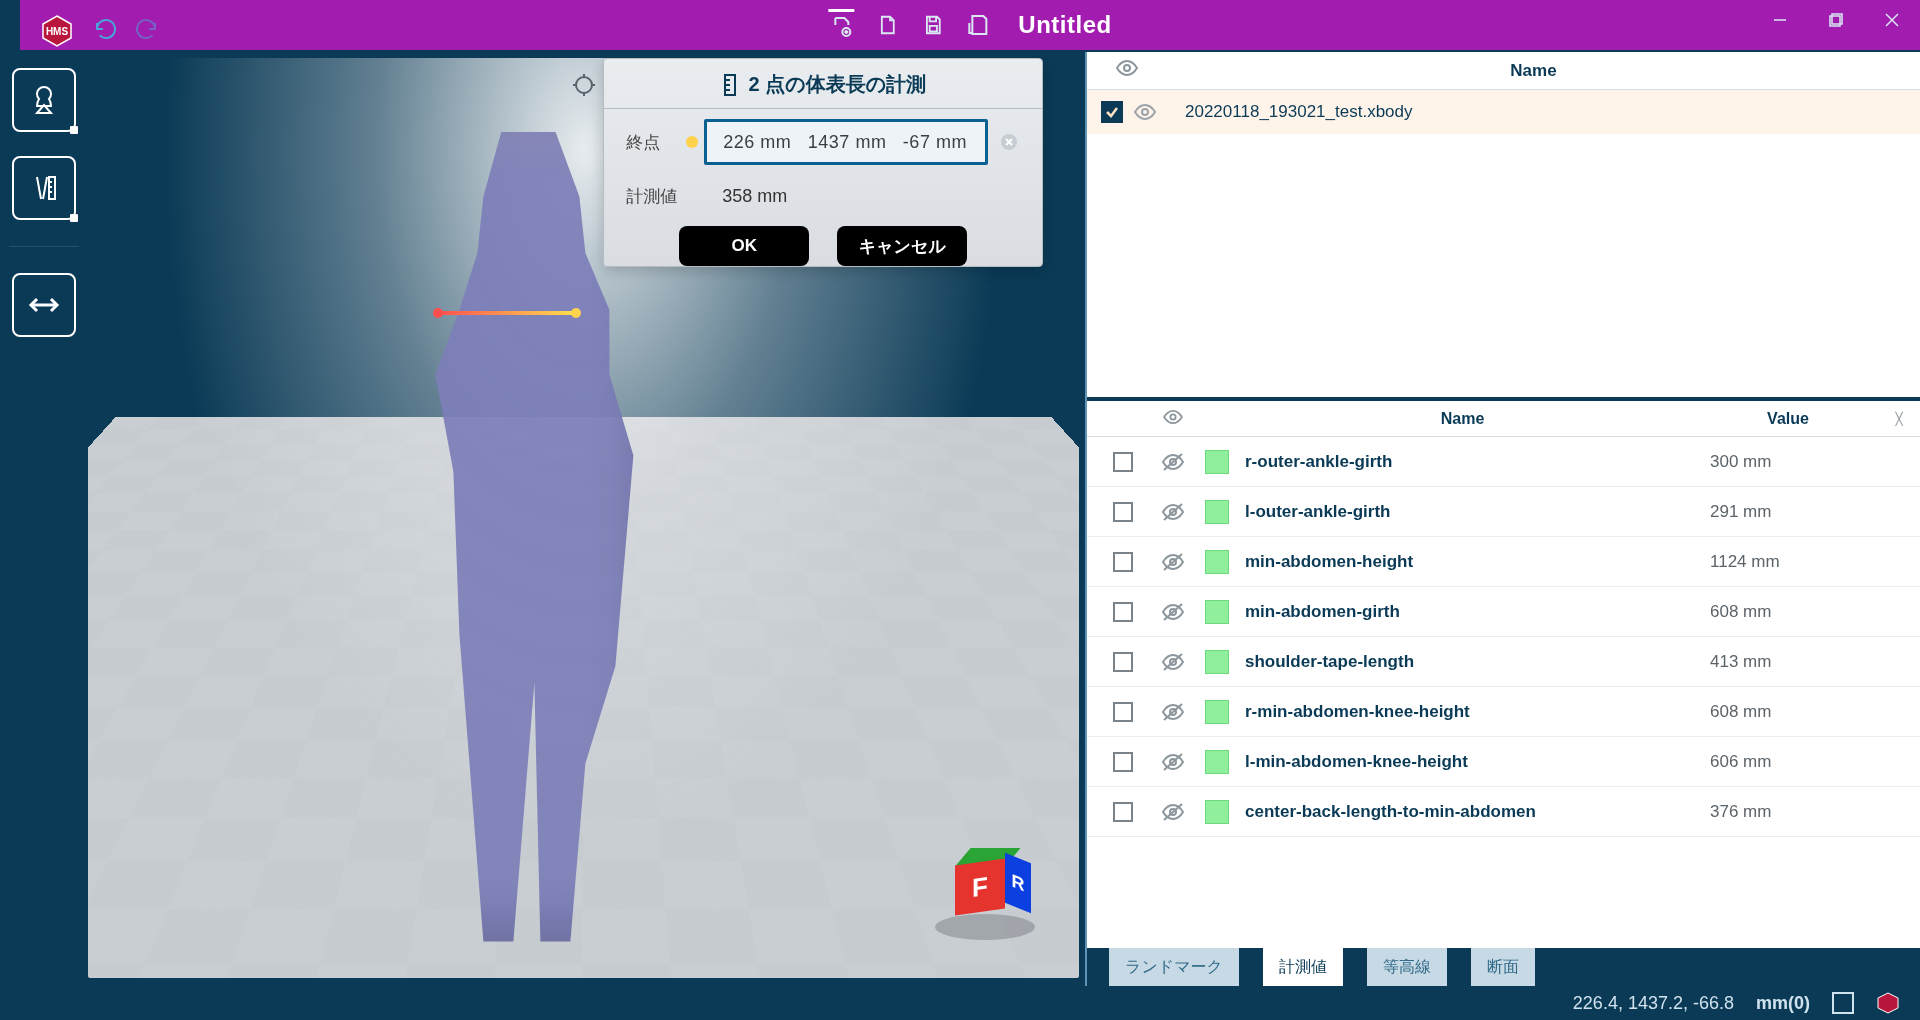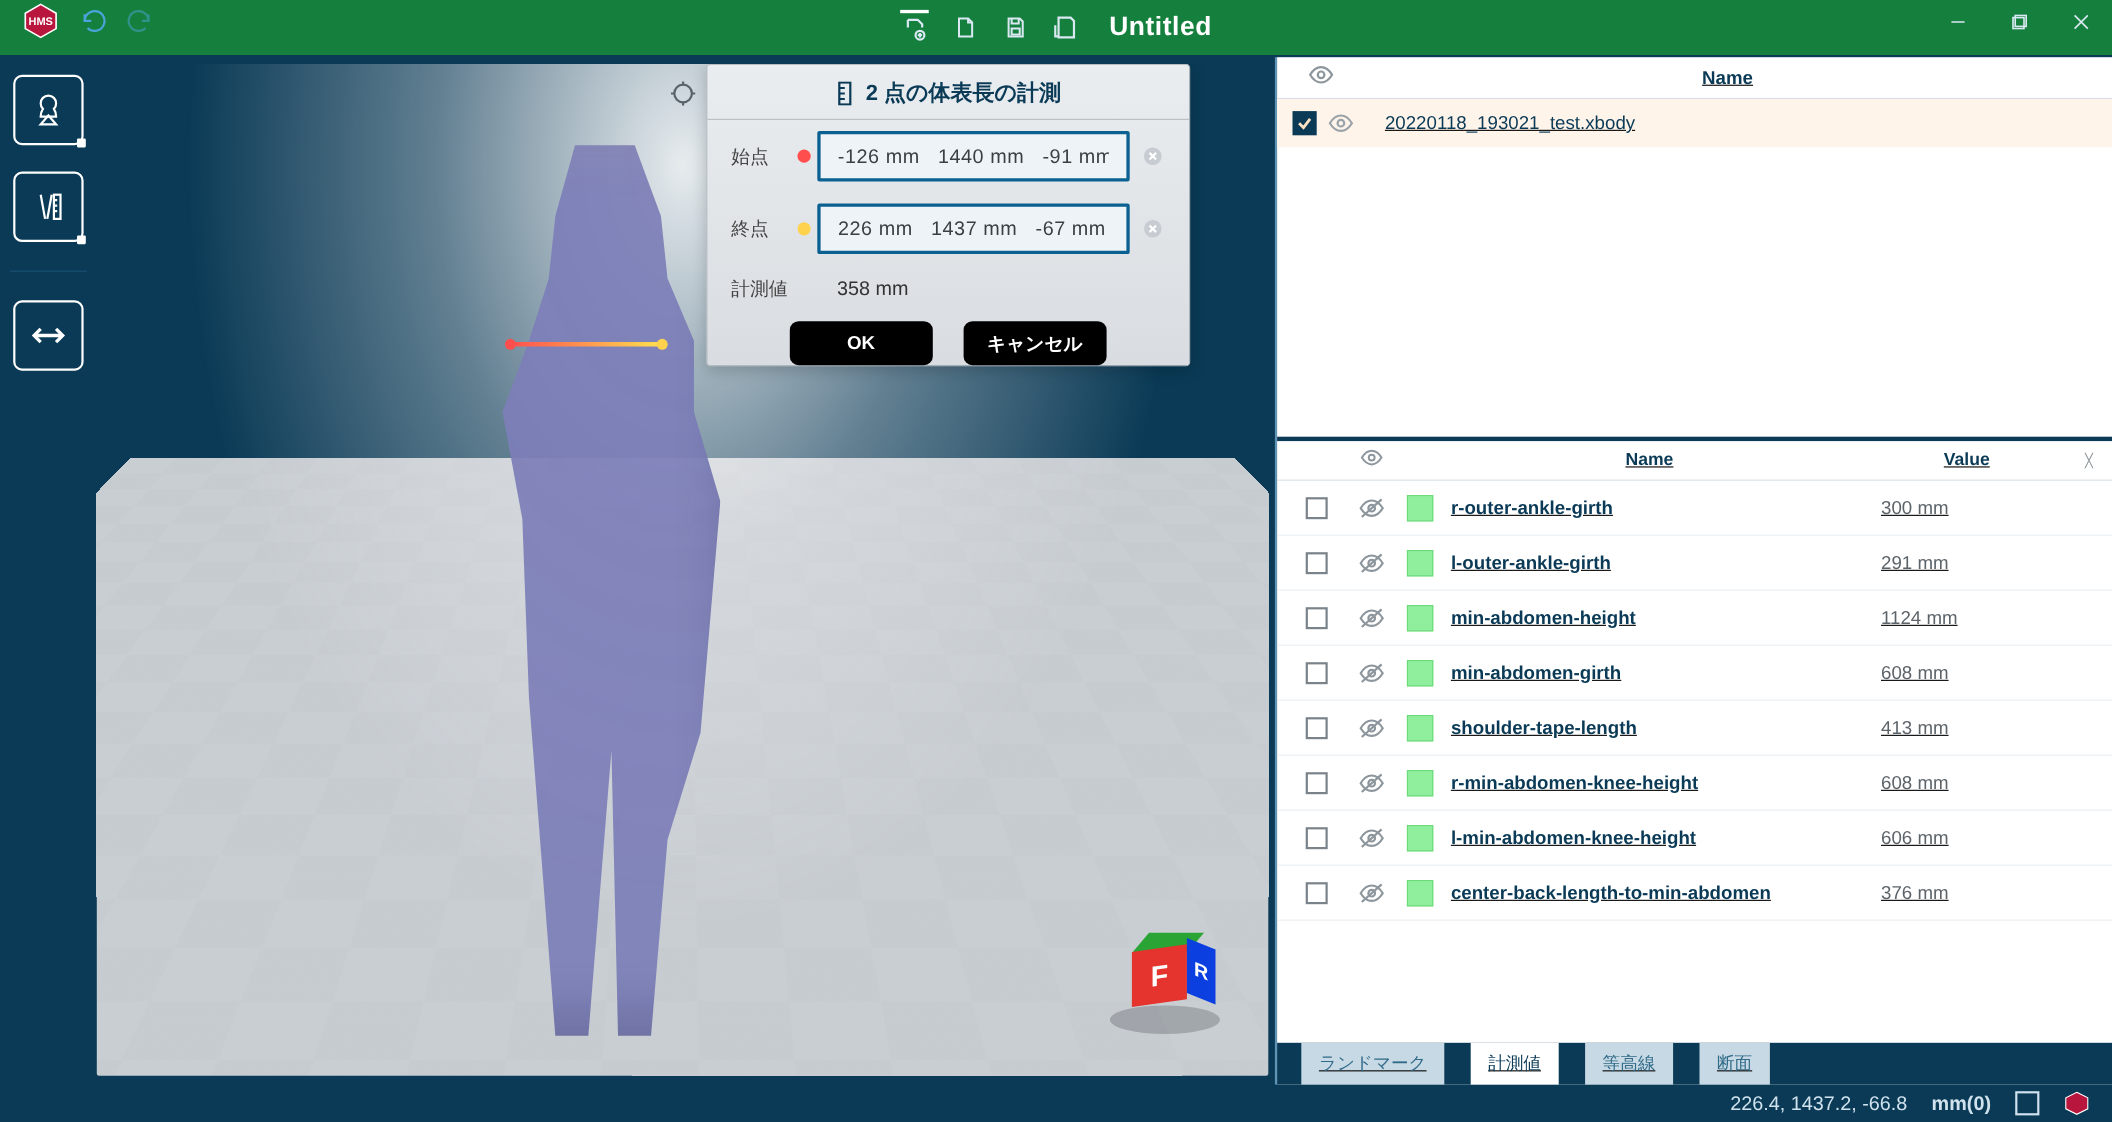--- a/index.html
+++ b/index.html
@@ -1,21 +1,21 @@
 <!DOCTYPE html>
 <html><head>
 <meta charset="utf-8">
 <style>
 * { box-sizing: border-box; margin: 0; padding: 0; font-family: "Segoe UI", "Meiryo", sans-serif; }
 html, body { width: 1920px; height: 1020px; overflow: hidden; background: #0a3a56; }
 
 .app { width: 100%; height: 100%; display: flex; flex-direction: column; }
 
 
-.titlebar { height: 50px; background: #15803d; display: flex; align-items: flex-start; position: relative; }
+.titlebar { height: 50px; background: #a21caf; display: flex; align-items: flex-end; position: relative; margin-left: 20px; }
 .titlebar .logo { width: 38px; height: 38px; margin: 0 10px 0 18px; display: flex; align-items: center; justify-content: center; }
 .titlebar .hist-btn { width: 40px; height: 40px; display: flex; align-items: center; justify-content: center; color: #4aa4d9; cursor: pointer; }
 .titlebar .center-tools { position: absolute; left: 50%; transform: translateX(-50%); display: flex; align-items: center; gap: 20px; height: 50px; padding: 0 8px;}
 .titlebar .center-tools .tool-ic { width: 26px; height: 26px; display:flex; align-items:center; justify-content:center; color:#d9e8f2; }
 .titlebar .center-tools .tool-active { border-top: 3px solid #fff; padding-top: 6px; margin-top:-6px;}
 .titlebar .center-tools .title-text { color: #fff; font-size: 24px; font-weight:600; letter-spacing:0.5px; margin-left: 6px; }
 .titlebar .win-btns { position: absolute; right: 0; top: 0; display: flex; }
 .titlebar .win-btn { width: 56px; height: 40px; display: flex; align-items: center; justify-content: center; color: #d9e8f2; }
 
 
@@ -74,21 +74,21 @@
 .panel .p-row .clr-dot { width:12px;height:12px;border-radius:50%; margin-left:-6px; margin-right:-4px;}
 .panel .txt-in { flex:1; height:46px; border:2px solid #c4ccd2; border-radius:2px; background:#fff; font-size:22px; padding:0 14px; color:#333;}
 .panel .pt-in { flex:1; height:46px; border:3px solid #0a6091; border-radius:2px; background:#eef3f7; font-size:18px; padding:0 16px; color:#3a3f44; letter-spacing:0.5px;}
 .panel .clear-x { width:22px;height:22px; display:flex; align-items:center; justify-content:center; color:#9da3a9; }
 .panel .p-row.val label { width:80px;}
 .panel .val-text { font-size:18px; color:#333; margin-left: 6px;}
 .panel .p-actions { display:flex; justify-content:center; gap:28px; padding:8px 0 0 0;}
 .panel .p-actions button { background:#000; color:#fff; border:none; border-radius:8px; width:130px; height:40px; font-size:17px; font-weight:600; cursor:pointer;}
 
 
-.right-col { width:761px; display:flex; flex-direction:column; border-left:2px solid #6094b5; margin-top: 2px; text-decoration: underline;}
+.right-col { width:835px; display:flex; flex-direction:column; border-left:2px solid #6094b5; margin-top: 2px;}
 .files-pane { background:#fff; flex: 0 0 349px; border-bottom:4px solid #0a3a56; display:flex; flex-direction:column;}
 .files-head { height:38px; display:flex; align-items:center; padding:0 10px; color:#0a3a56; font-size:17px; border-bottom:1px solid #d6dee3;}
 .files-head .eye-h { width:60px; text-align:center;}
 .files-head .name-h { flex:1; text-align:center; font-weight:600; }
 .file-row { height:44px; display:flex; align-items:center; gap:4px; padding:0 14px; background:#fff4ea;}
 .file-row .cb { width:22px; height:22px; background:#0a3a56; display:flex; align-items:center; justify-content:center;}
 .file-row .cb svg { stroke:#ffe2c2;}
 .file-row .eye-ic { width:36px; display:flex; align-items:center; justify-content:center; color:#9aa3a9;}
 .file-row .fname { color:#0a3a56; font-size:17px; margin-left:18px;}
 
@@ -256,31 +256,20 @@
             <svg width="18" height="22" viewBox="0 0 18 22" fill="none" stroke="currentColor" stroke-width="2">
                 <rect x="4" y="1" width="10" height="20"></rect>
                 <line x1="4" y1="6" x2="9" y2="6"></line>
                 <line x1="4" y1="11" x2="9" y2="11"></line>
                 <line x1="4" y1="16" x2="9" y2="16"></line>
               </svg>
           </span>
           <span>2 点の体表長の計測</span>
         </div>
         <div class="p-row">
-          <label>始点</label>
-          <span class="clr-dot" style="background:#ff4e4e"></span>
-          <input class="pt-in" value="-126 mm   1440 mm   -91 mm" style="">
-          <span class="clear-x">
-            <svg width="18" height="18" viewBox="0 0 18 18">
-                <circle cx="9" cy="9" r="8" fill="#c6ccd1"></circle>
-                <path d="M6 6l6 6M12 6l-6 6" stroke="#fff" stroke-width="2"></path>
-              </svg>
-          </span>
-        </div>
-        <div class="p-row">
           <label>終点</label>
           <span class="clr-dot" style="background:#ffd24e"></span>
           <input class="pt-in" value="226 mm   1437 mm   -67 mm" style="">
           <span class="clear-x">
             <svg width="18" height="18" viewBox="0 0 18 18">
                 <circle cx="9" cy="9" r="8" fill="#c6ccd1"></circle>
                 <path d="M6 6l6 6M12 6l-6 6" stroke="#fff" stroke-width="2"></path>
               </svg>
           </span>
         </div>

